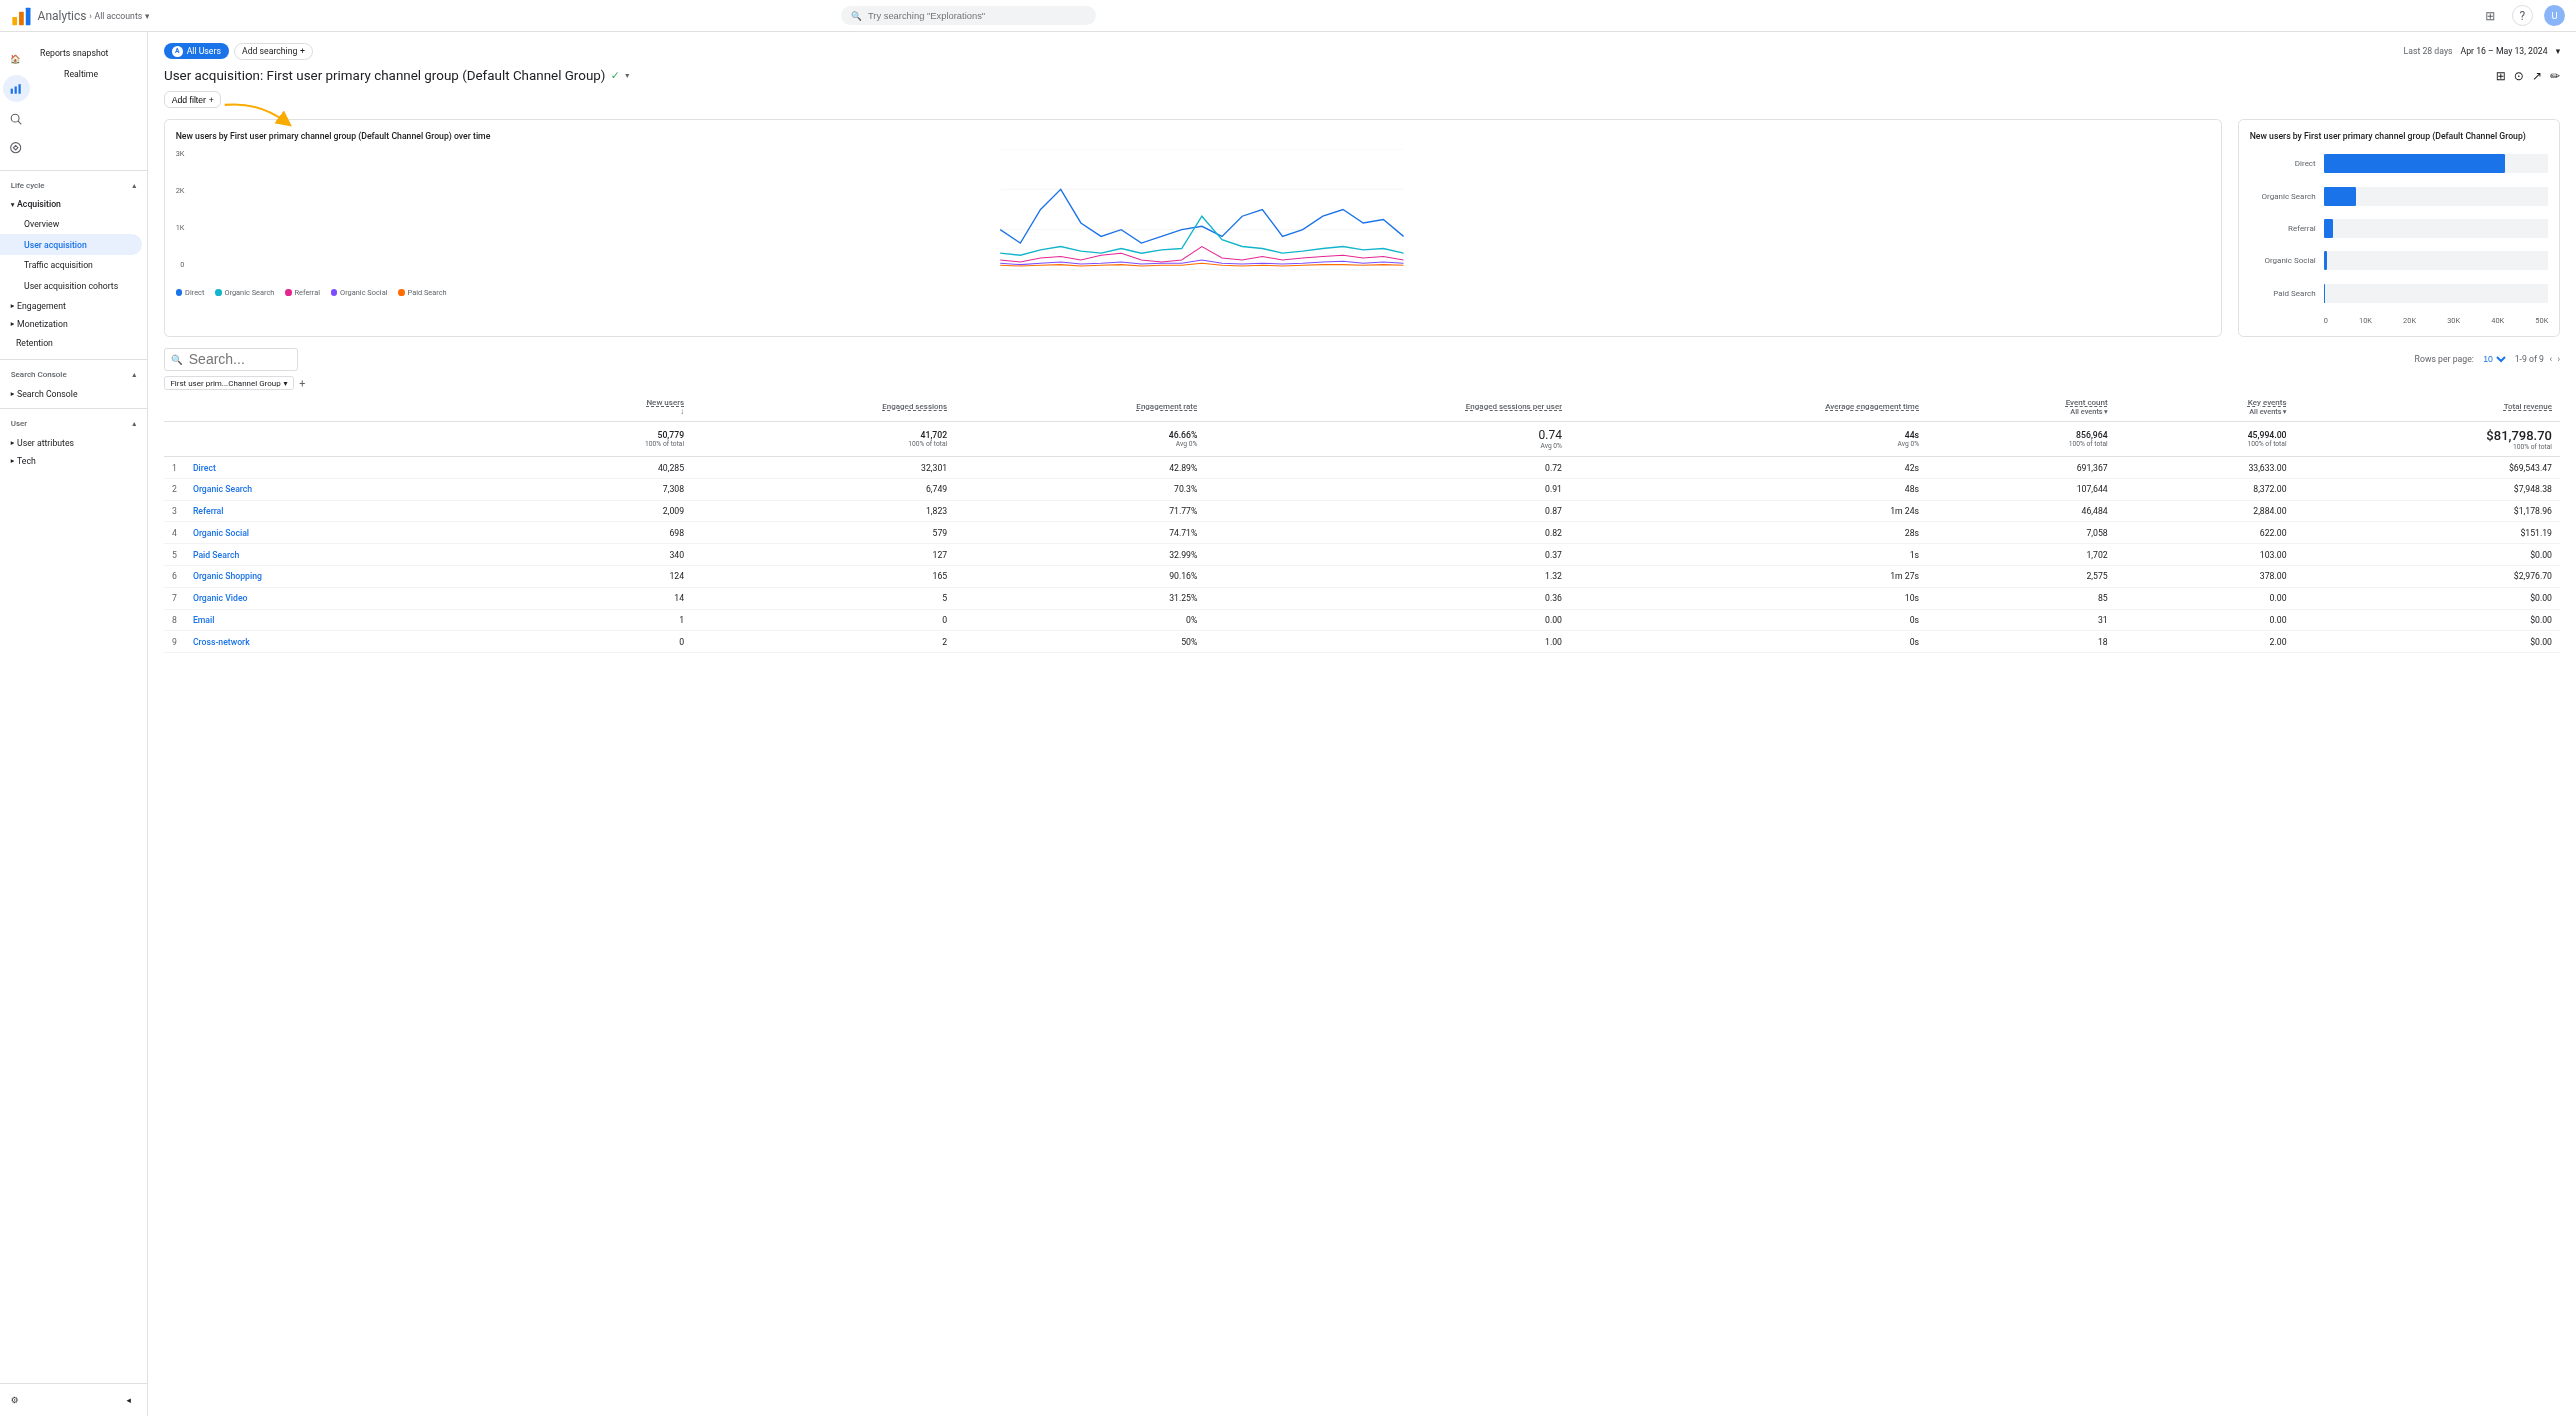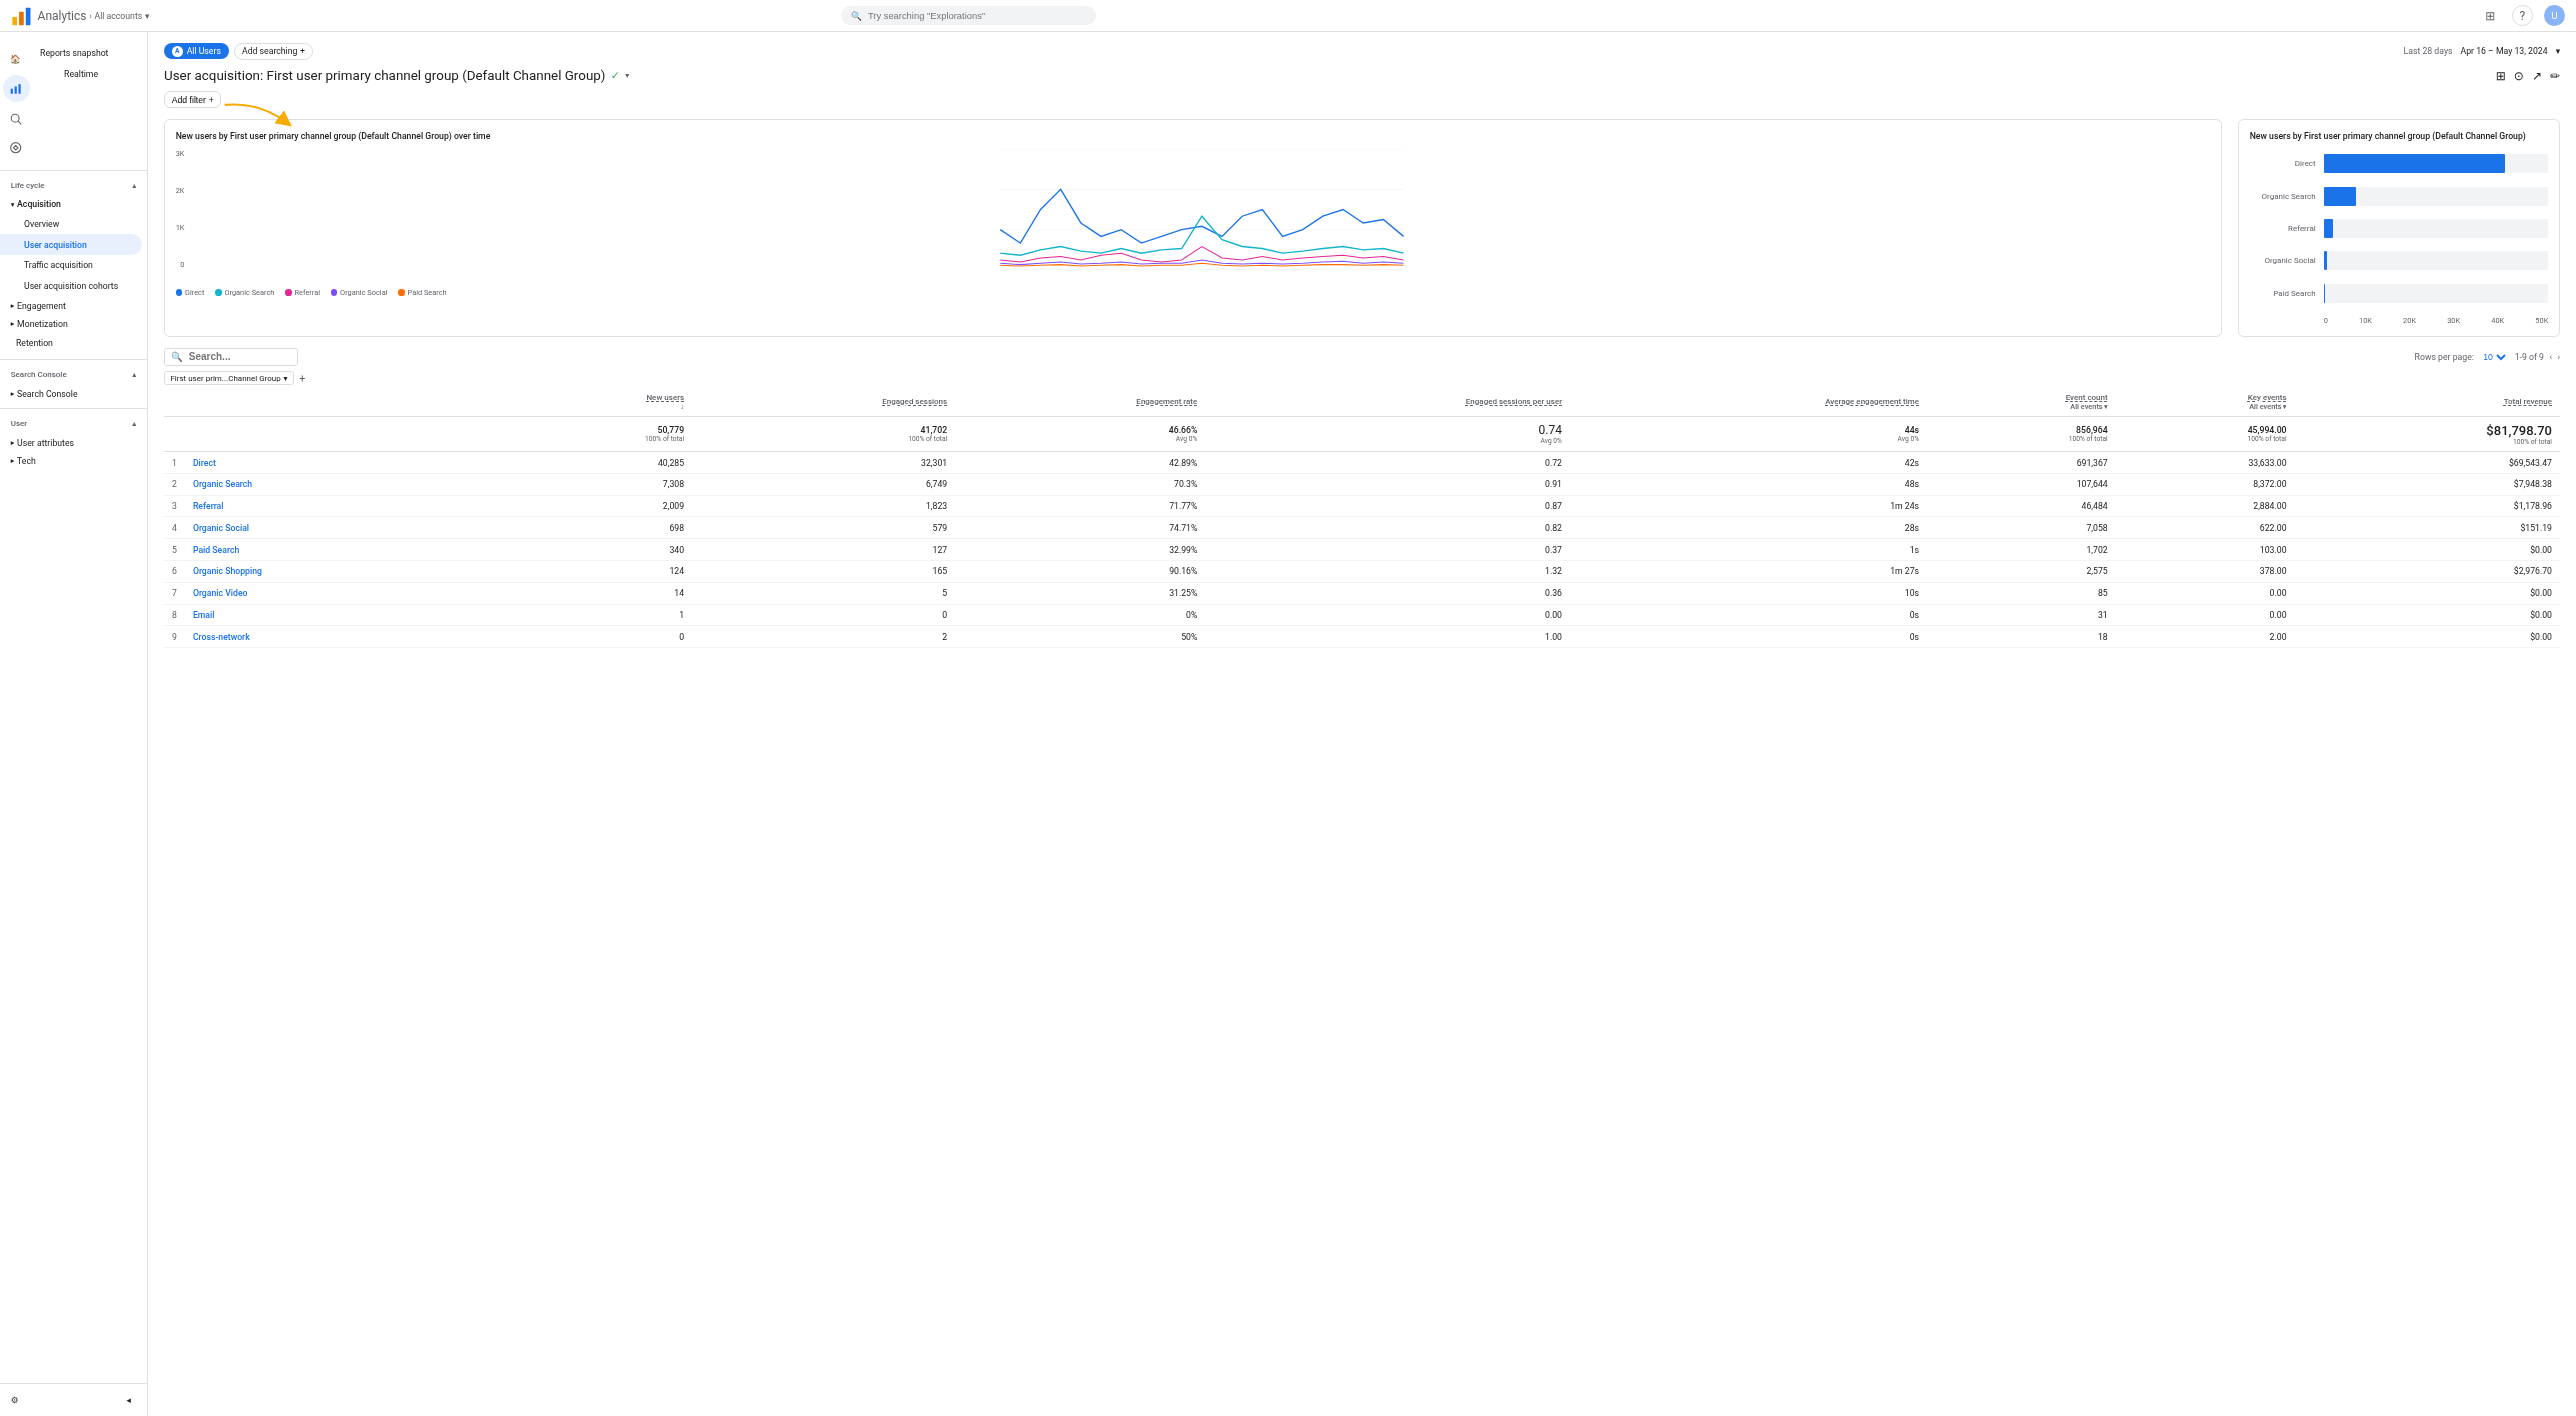--- a/index.html
+++ b/index.html
@@ -90,21 +90,21 @@
     .legend-dot { width: 6.7px; height: 6.7px; border-radius: 50%; }
     .bar-row { display: flex; align-items: center; margin-bottom: 13.4px; }
     .bar-label { width: 74px; font-size: 8px; color: #5f6368; text-align: right; padding-right: 8px; }
     .bar-track { flex: 1; height: 19px; background: #f1f3f4; border-radius: 1.3px; position: relative; }
     .bar-fill { height: 100%; background: #1a73e8; border-radius: 1.3px; }
     .bar-x-labels { display: flex; justify-content: space-between; margin-left: 74px; font-size: 7.4px; color: #5f6368; margin-top: 2.7px; }
 
     
     .table-controls { display: flex; align-items: center; justify-content: space-between; margin-bottom: 5.4px; }
     .search-field { display: flex; align-items: center; gap: 5.4px; border: 0.7px solid #dadce0; border-radius: 2.7px; padding: 2.7px 6.7px; width: 134px; }
-    .search-field input { border: none; outline: none; font-size: 10px; width: 100%; font-weight: bold; }
+    .search-field input { border: none; outline: none; font-size: 14px; width: 100%; }
     .rows-per-page { display: flex; align-items: center; gap: 5.4px; font-size: 8.7px; color: #5f6368; }
     .rows-select { border: none; background: none; font-size: 8.7px; color: #1a73e8; cursor: pointer; }
     
     table { width: 100%; border-collapse: collapse; font-size: 8.7px; }
     thead tr { border-bottom: 1.3px solid #e0e0e0; }
     th { padding: 5.4px 8px; text-align: center; font-weight: 500; color: #5f6368; font-size: 8px; white-space: nowrap; }
     th:first-child, th:nth-child(2) { text-align: left; }
     td { padding: 5.4px 8px; text-align: right; border-bottom: 0.7px solid #f1f3f4; color: #202124; }
     td:first-child { text-align: left; color: #5f6368; width: 20px; }
     td:nth-child(2) { text-align: left; font-weight: 500; }

